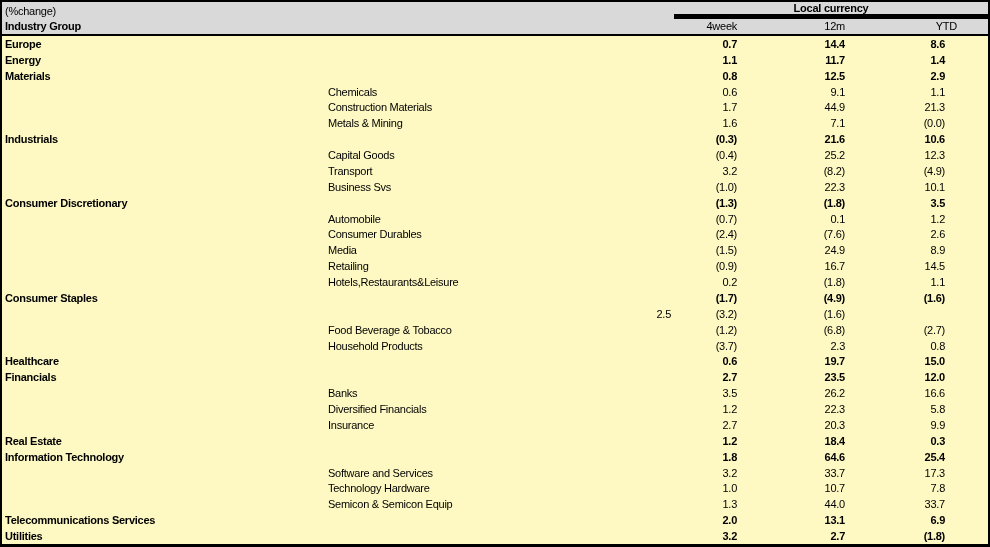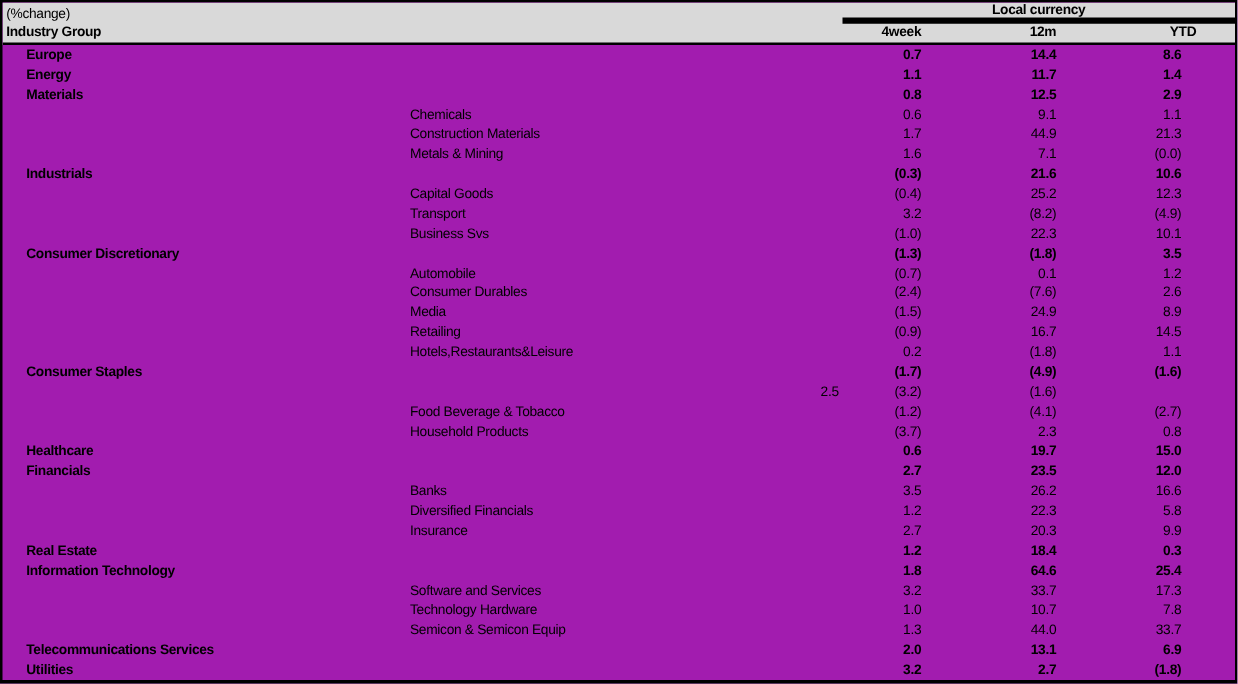--- a/index.html
+++ b/index.html
@@ -7,21 +7,21 @@
     padding: 0;
     background: #ffffff;
   }
   * { box-sizing: border-box; }
 
   .table-wrap {
     width: 990px;
     height: 547px;
     border: 2px solid #000000;
     border-bottom-width: 3px;
-    background: #a21caf;
+    background: #fef9c3;
     font-family: "Liberation Sans", sans-serif;
     font-size: 11px;
     color: #000000;
     letter-spacing: -0.25px;
     overflow: hidden;
   }
 
   
   .row {
     display: grid;
@@ -34,21 +34,21 @@
     background: #d9d9d9;
     border-bottom: 2px solid #000000;
   }
 
   .cell {
     display: flex;
     align-items: center;
     white-space: nowrap;
     overflow: visible;
   }
-  .c1 { padding-left: 19px; }
+  .c1 { padding-left: 3px; }
   .num { justify-content: flex-end; padding-right: 3px; }
   .c6 { }
 
   
   .pct-cell {
     grid-column: 1 / 3;
     padding-left: 3px;
     font-weight: normal;
   }
   .lc-cell {
@@ -56,21 +56,21 @@
     justify-content: center;
     font-weight: bold;
     border-bottom: 5px solid #000000;
   }
   .ig-cell {
     grid-column: 1 / 3;
     padding-left: 3px;
     font-weight: bold;
     text-align: center;
   }
-  .col-hdr { font-weight: bold; }
+  .col-hdr { font-weight: normal; }
   .ytd-hdr {
     grid-column: 5 / 7;
     padding-right: 31px;
     text-align: right;
   }
 
   .body .row.group { font-weight: bold; }
 </style>
 </head>
 <body>
@@ -231,21 +231,21 @@
     <div class="cell c1"></div>
     <div class="cell num c3">2.5</div>
     <div class="cell num c4">(3.2)</div>
     <div class="cell num c5">(1.6)</div>
     <div class="cell c6"></div>
   </div>
       <div class="row">
     <div class="cell c1"></div>
     <div class="cell c2">Food Beverage &amp; Tobacco</div>
     <div class="cell num c3">(1.2)</div>
-    <div class="cell num c4">(4.1)</div>
+    <div class="cell num c4">(6.8)</div>
     <div class="cell num c5">(2.7)</div>
     <div class="cell c6"></div>
   </div>
       <div class="row">
     <div class="cell c1"></div>
     <div class="cell c2">Household Products</div>
     <div class="cell num c3">(3.7)</div>
     <div class="cell num c4">2.3</div>
     <div class="cell num c5">0.8</div>
     <div class="cell c6"></div>

